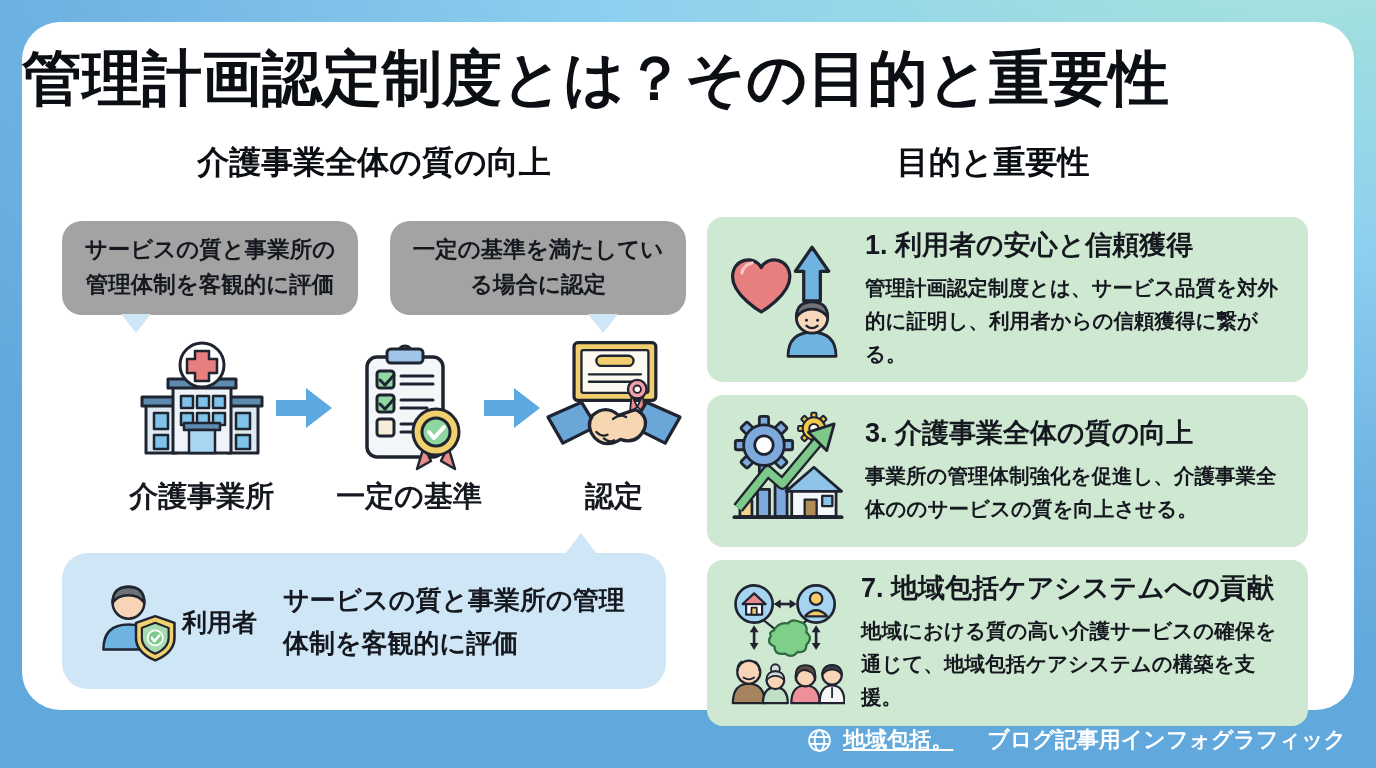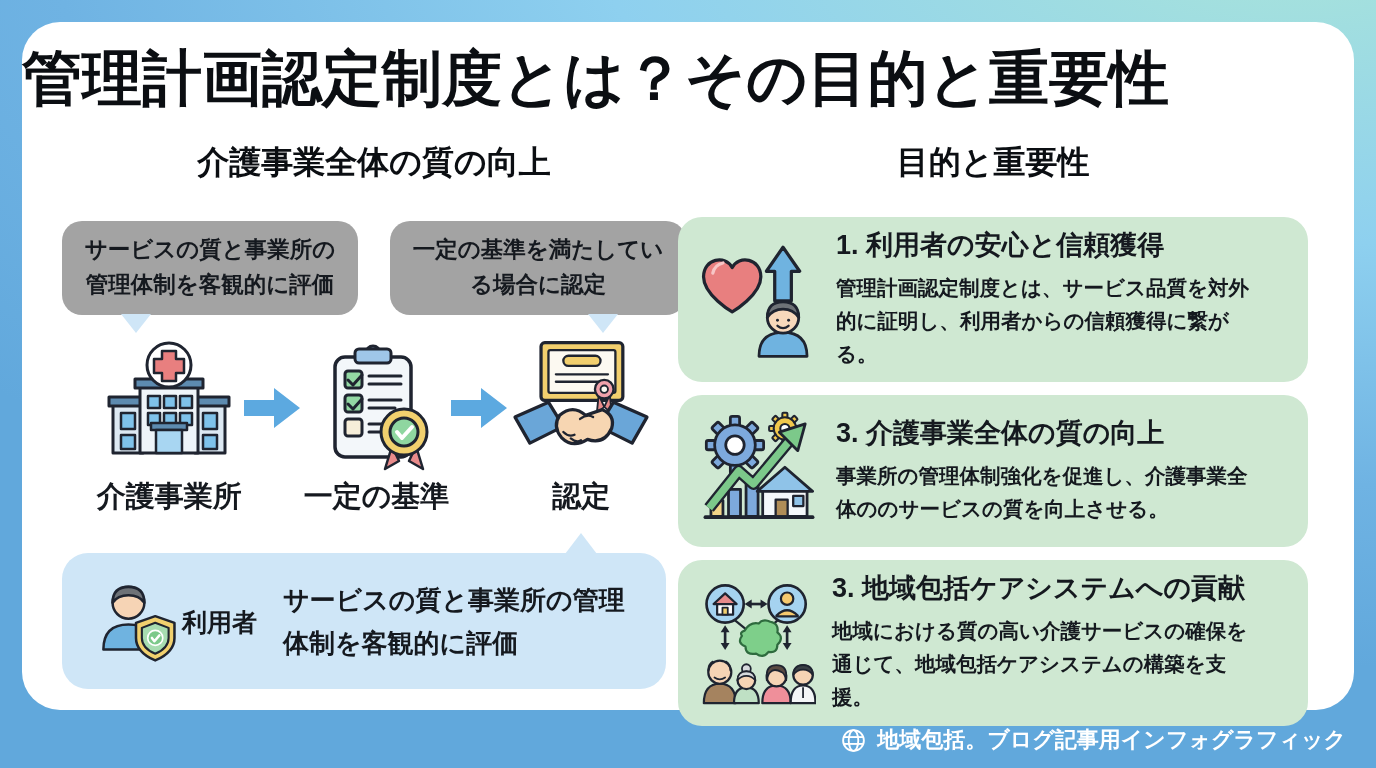--- a/index.html
+++ b/index.html
@@ -35,57 +35,57 @@
   }
   .bubble p{margin:0;font-size:22.5px;font-weight:800;text-align:center;line-height:1.55;width:252px;}
   .bubble::after{
     content:"";position:absolute;top:99%;left:var(--tx);margin-left:-15px;
     border:15px solid transparent;border-top:19px solid #cfe6f7;border-bottom:none;
   }
   .t1{--tx:25%;}
   .t2{--tx:72%;}
 
   
-  .flow-row{display:flex;align-items:center;justify-content:center;margin-top:24px;padding:0 2px;}
+  .flow-row{display:flex;align-items:center;justify-content:flex-end;margin-top:24px;padding:0 2px;}
   .step{display:flex;flex-direction:column;align-items:center;}
   .step-label{font-size:29px;font-weight:900;margin-top:6px;white-space:nowrap;}
   .flow-arrow{width:58px;height:46px;margin:0 2px 40px 2px;flex:none;}
 
   
   .result{
     position:relative;margin-top:36px;background:#cfe6f7;border-radius:26px;
     width:604px;min-height:136px;display:flex;align-items:center;gap:26px;
     box-sizing:border-box;padding:14px 20px 12px 28px;
   }
   .result::before{
     content:"";position:absolute;bottom:99%;left:86%;margin-left:-16px;
     border:16px solid transparent;border-bottom:21px solid #cfe6f7;border-top:none;
   }
   .user-block{display:flex;flex-direction:row;align-items:center;flex:none;text-align:center;}
   .user-label{font-size:25px;font-weight:900;margin-top:2px;}
   .result p{margin:0;font-size:26px;font-weight:800;line-height:1.65;width:414px;}
 
   
   .purpose-box{
-    background:#cfe8d2;border-radius:24px;margin-top:13px;
+    background:#cfe8d2;border-radius:16px;margin-top:13px;
     display:flex;align-items:center;gap:16px;
-    box-sizing:border-box;padding:12px 2px 12px 20px;min-height:152px;
+    box-sizing:border-box;padding:12px 2px 12px 20px;min-height:152px;margin-left:29px;
   }
   .purpose-box:first-of-type{margin-top:32px;}
   .p-icon{flex:none;}
   .p-text h3{margin:0 0 8px 0;font-size:27px;font-weight:900;line-height:1.25;}
   .p-text p{margin:0;font-size:20.5px;font-weight:700;line-height:1.62;max-width:428px;}
 
   
   .footer{
     position:absolute;right:30px;bottom:13px;display:flex;align-items:center;
     color:#ffffff;font-weight:800;font-size:22px;
   }
   .footer .globe{margin-right:10px;}
-  .footer .brand{}
+  .footer .brand{margin-right:34px;text-decoration:underline;}
   svg{display:block;}
 </style>
 </head>
 <body>
 
 <div class="stage">
   <div class="card">
 
     <h1 class="title">管理計画認定制度とは？その目的と重要性</h1>
 
@@ -319,21 +319,21 @@
             <path d="M72,138 q0,-20 16,-20 q16,0 16,20 z" fill="#ef8f9a" stroke-width="2.5"></path>
             <circle cx="88" cy="108" r="11" fill="#f6d4b5" stroke-width="2.5"></circle>
             <path d="M77,112 l0,-6 q0,-11 11,-11 q11,0 11,11 l0,6 q-2,-8 -5,-9 q-9,-5 -13,0 q-2,1 -4,9 z" fill="#5a4a42" stroke-width="2"></path>
             <path d="M104,138 q0,-20 14,-20 q14,0 14,20 z" fill="#f4f6f8" stroke-width="2.5"></path>
             <line x1="118" y1="120" x2="118" y2="132" stroke-width="2"></line>
             <circle cx="118" cy="106" r="11" fill="#f6d4b5" stroke-width="2.5"></circle>
             <path d="M107,106 q0,-11 11,-11 q11,0 11,11 q-4,-6 -11,-6 q-7,0 -11,6 z" fill="#3a3f45" stroke-width="2"></path>
           </g>
         </svg>
         <div class="p-text">
-          <h3>3. 地域包括ケアシステムへの貢献</h3>
+          <h3>7. 地域包括ケアシステムへの貢献</h3>
           <p>地域における質の高い介護サービスの確保を通じて、地域包括ケアシステムの構築を支援。</p>
         </div>
       </div>
     </div>
   </div>
 
   <div class="footer">
     <svg class="globe" width="27" height="27" viewBox="0 0 26 26">
       <g stroke="#ffffff" stroke-width="1.8" fill="none">
         <circle cx="13" cy="13" r="10"></circle>

